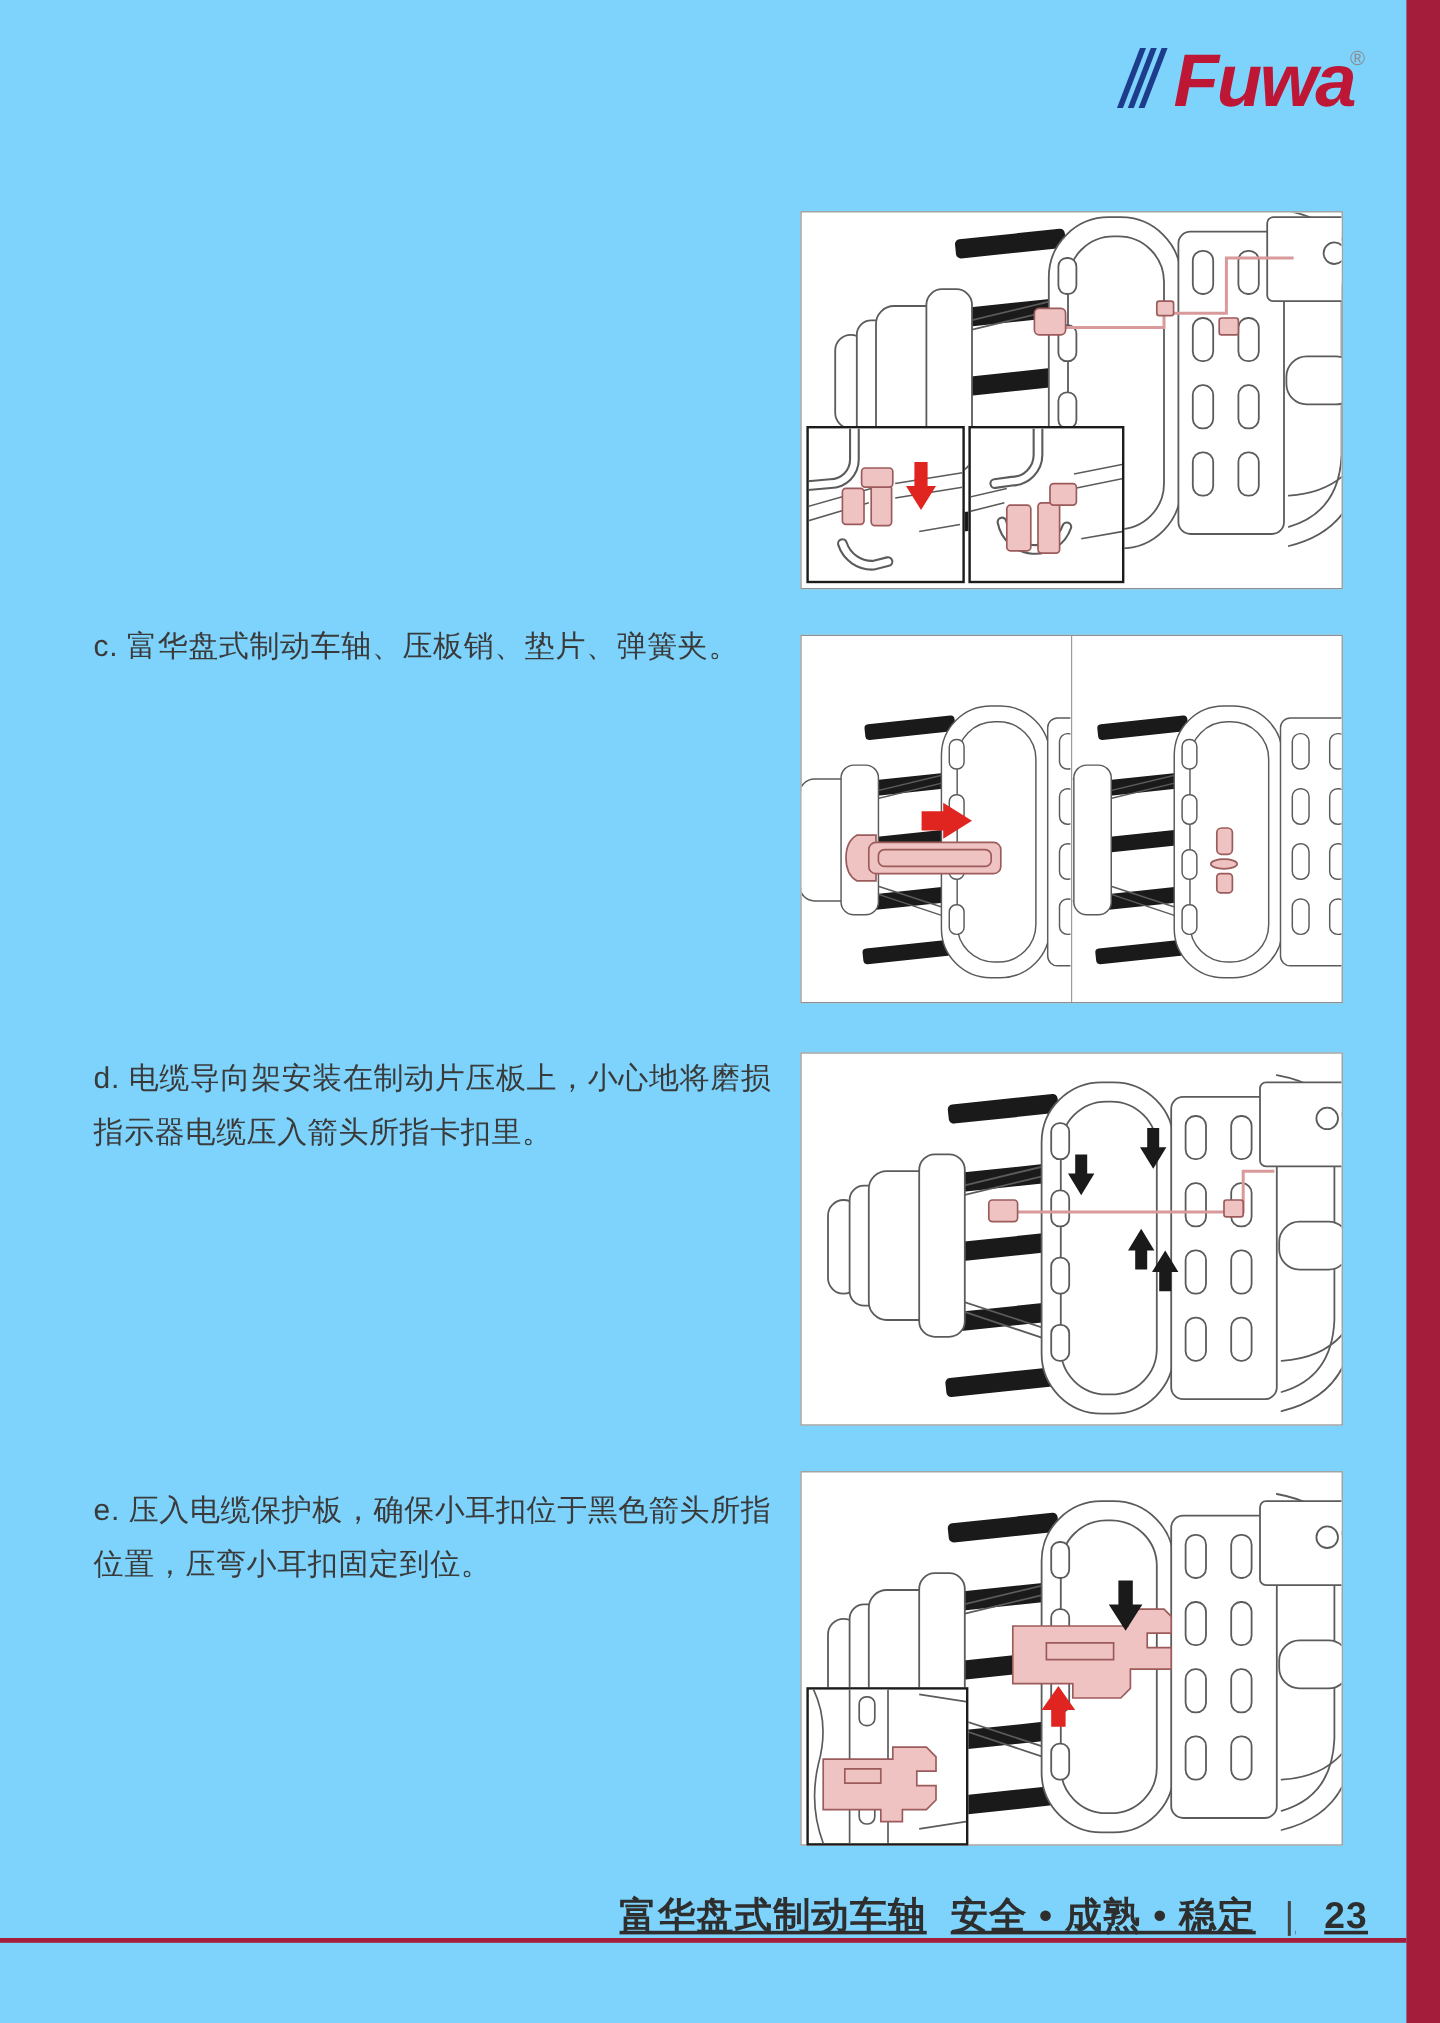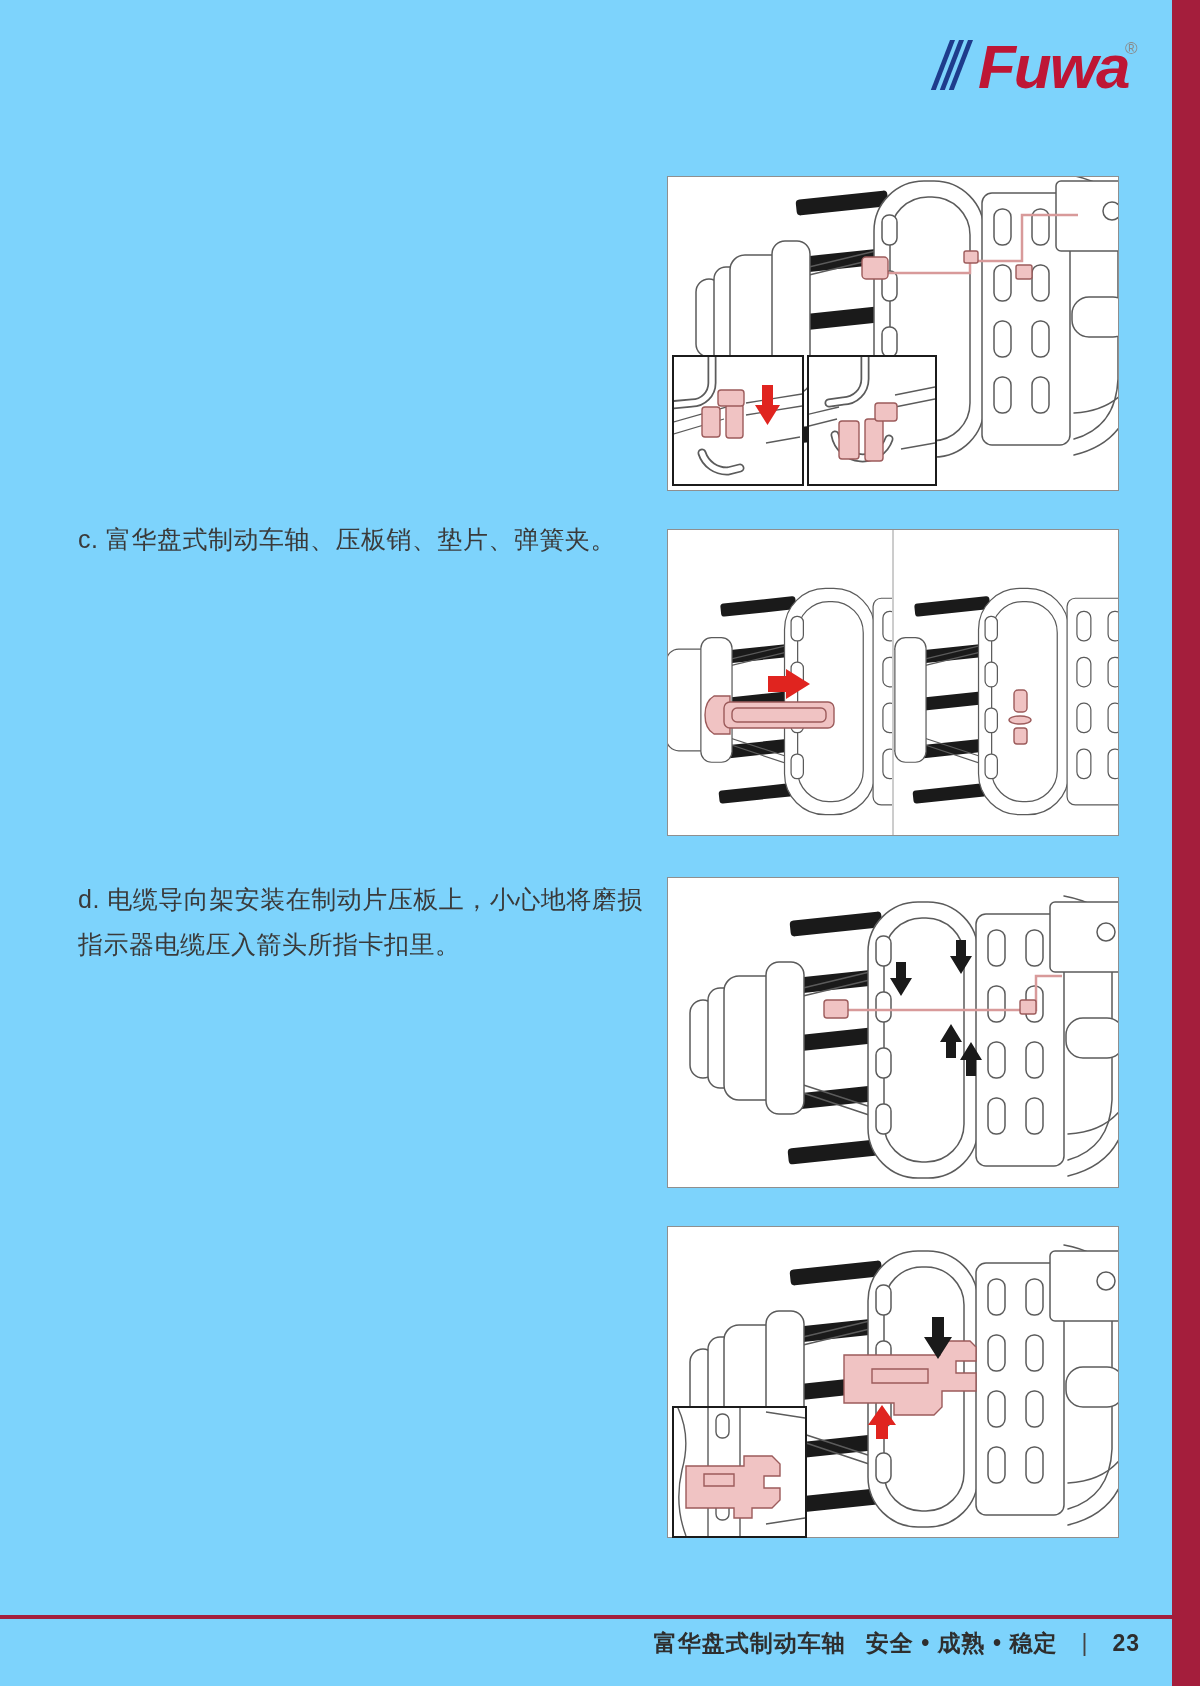--- a/index.html
+++ b/index.html
@@ -21,22 +21,22 @@
   #panel-d{top:877px;height:309px;}
   #panel-e{top:1226px;height:310px;}
   .panel svg{display:block;width:100%;height:100%;}
   .inset{position:absolute;border:2.5px solid #1b1b1b;background:#fff;overflow:hidden;}
   #inset-b1{left:672px;top:355px;width:128px;height:127px;}
   #inset-b2{left:807px;top:355px;width:126px;height:127px;}
   #inset-e1{left:672px;top:1406px;width:131px;height:128px;}
   .inset svg{display:block;width:100%;height:100%;}
   
   .footer-rule{position:absolute;left:0;top:1615px;width:1172px;height:4px;background:#A41E3C;}
-  .footer{position:absolute;right:60px;top:1628px;font-size:23px;font-weight:bold;
-          color:#2e2e2e;letter-spacing:1px;white-space:nowrap;}
+  .footer{position:absolute;right:60px;top:1576px;font-size:31px;font-weight:bold;
+          color:#2e2e2e;letter-spacing:1px;white-space:nowrap;text-decoration:underline;}
   .footer .tagline{margin-left:20px;}
   .footer .sep{margin:0 24px;font-weight:normal;color:#444;}
   .hidden-defs{position:absolute;width:0;height:0;overflow:hidden;}
 </style>
 </head>
 <body>
 
 <div class="page">
 
   <svg class="hidden-defs" aria-hidden="true">
@@ -98,20 +98,21 @@
         <rect x="9" y="0" width="5" height="50"></rect>
         <rect x="18" y="0" width="5" height="50"></rect>
       </g>
       <text x="50" y="58" font-size="62" font-weight="bold" font-style="italic" letter-spacing="-2" fill="#BE1635">Fuwa</text>
       <text x="197" y="24" font-size="17" fill="#8a8a8a">®</text>
     </svg>
   </div>
 
   <p class="step" id="step-c">c. 富华盘式制动车轴、压板销、垫片、弹簧夹。</p>
   <p class="step" id="step-d">d. 电缆导向架安装在制动片压板上，小心地将磨损指示器电缆压入箭头所指卡扣里。</p>
+  <p class="step" id="step-e">e. 压入电缆保护板，确保小耳扣位于黑色箭头所指位置，压弯小耳扣固定到位。</p>
 
   <div class="panel" id="panel-b">
     <svg viewBox="0 0 450 313">
       <use href="#asm" transform="translate(20,-16)"></use>
       <g>
         <path d="M214 96 h88 v-12 h52 v-46 h56" fill="none" stroke="#d89a9a" stroke-width="2.5"></path>
         <rect x="194" y="80" width="26" height="22" rx="4" fill="#f0c3c3" stroke="#9c5b5b" stroke-width="1.4"></rect>
         <rect x="296" y="74" width="14" height="12" rx="2" fill="#f0c3c3" stroke="#9c5b5b" stroke-width="1.4"></rect>
         <rect x="348" y="88" width="16" height="14" rx="2" fill="#f0c3c3" stroke="#9c5b5b" stroke-width="1.4"></rect>
       </g>

